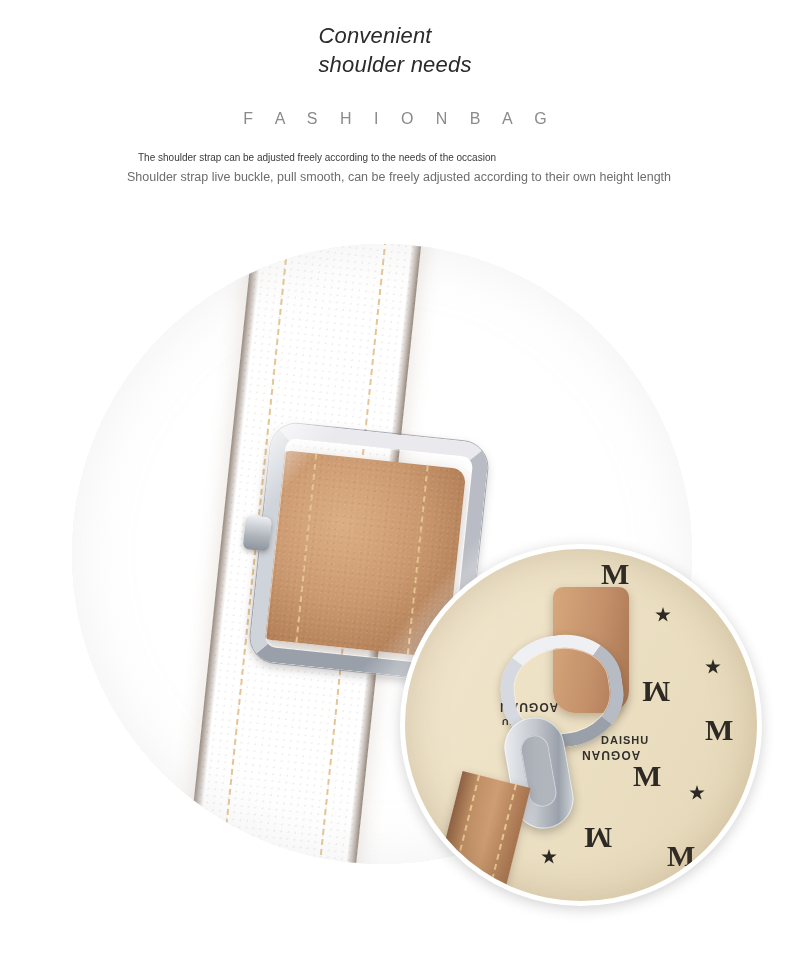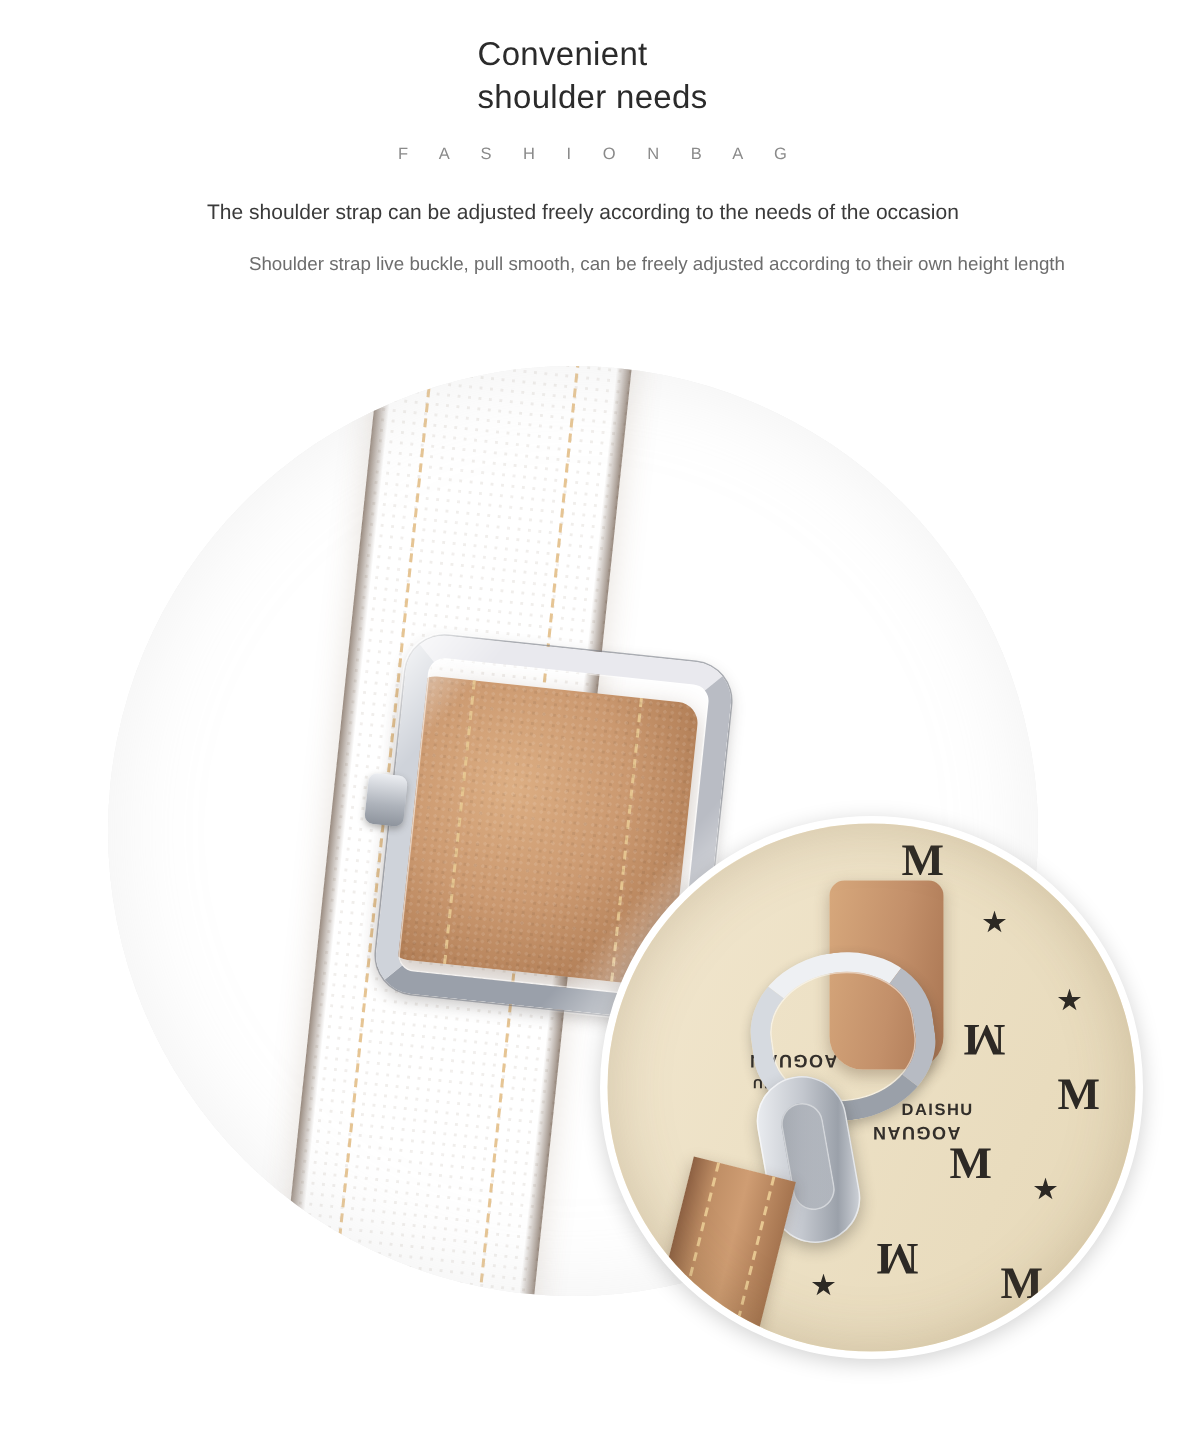--- a/index.html
+++ b/index.html
@@ -27,52 +27,53 @@
     padding-top: 22px;
     text-align: center;
   }
   .title-line {
     font-size: 22px;
     color: #2b2b2b;
     line-height: 1.3;
     letter-spacing: 0.2px;
     font-weight: 400;
     margin: 0;
+    font-style: italic;
   }
   .title-wrap {
     display: inline-block;
     text-align: left;
   }
 
   .subtitle-en {
-    margin-top: 18px;
-    font-size: 11px;
+    margin-top: 31px;
+    font-size: 16px;
     color: #8a8a8a;
     letter-spacing: 9px;
     text-align: center;
     padding-left: 9px;
   }
 
   .desc-block {
     margin-top: 22px;
     padding: 0 80px;
   }
   .desc-main {
-    font-size: 14px;
+    font-size: 10px;
     color: #3a3a3a;
     line-height: 1.55;
     text-align: left;
     padding-left: 58px;
   }
   .desc-sub {
-    margin-top: 14px;
+    margin-top: 2px;
     font-size: 12.5px;
     color: #6d6d6d;
     line-height: 1.5;
-    text-align: right;
+    text-align: center;
     padding-left: 8px;
   }
 
   
   .photo-area {
     position: absolute;
     left: 0;
     top: 232px;
     width: 790px;
     height: 728px;

